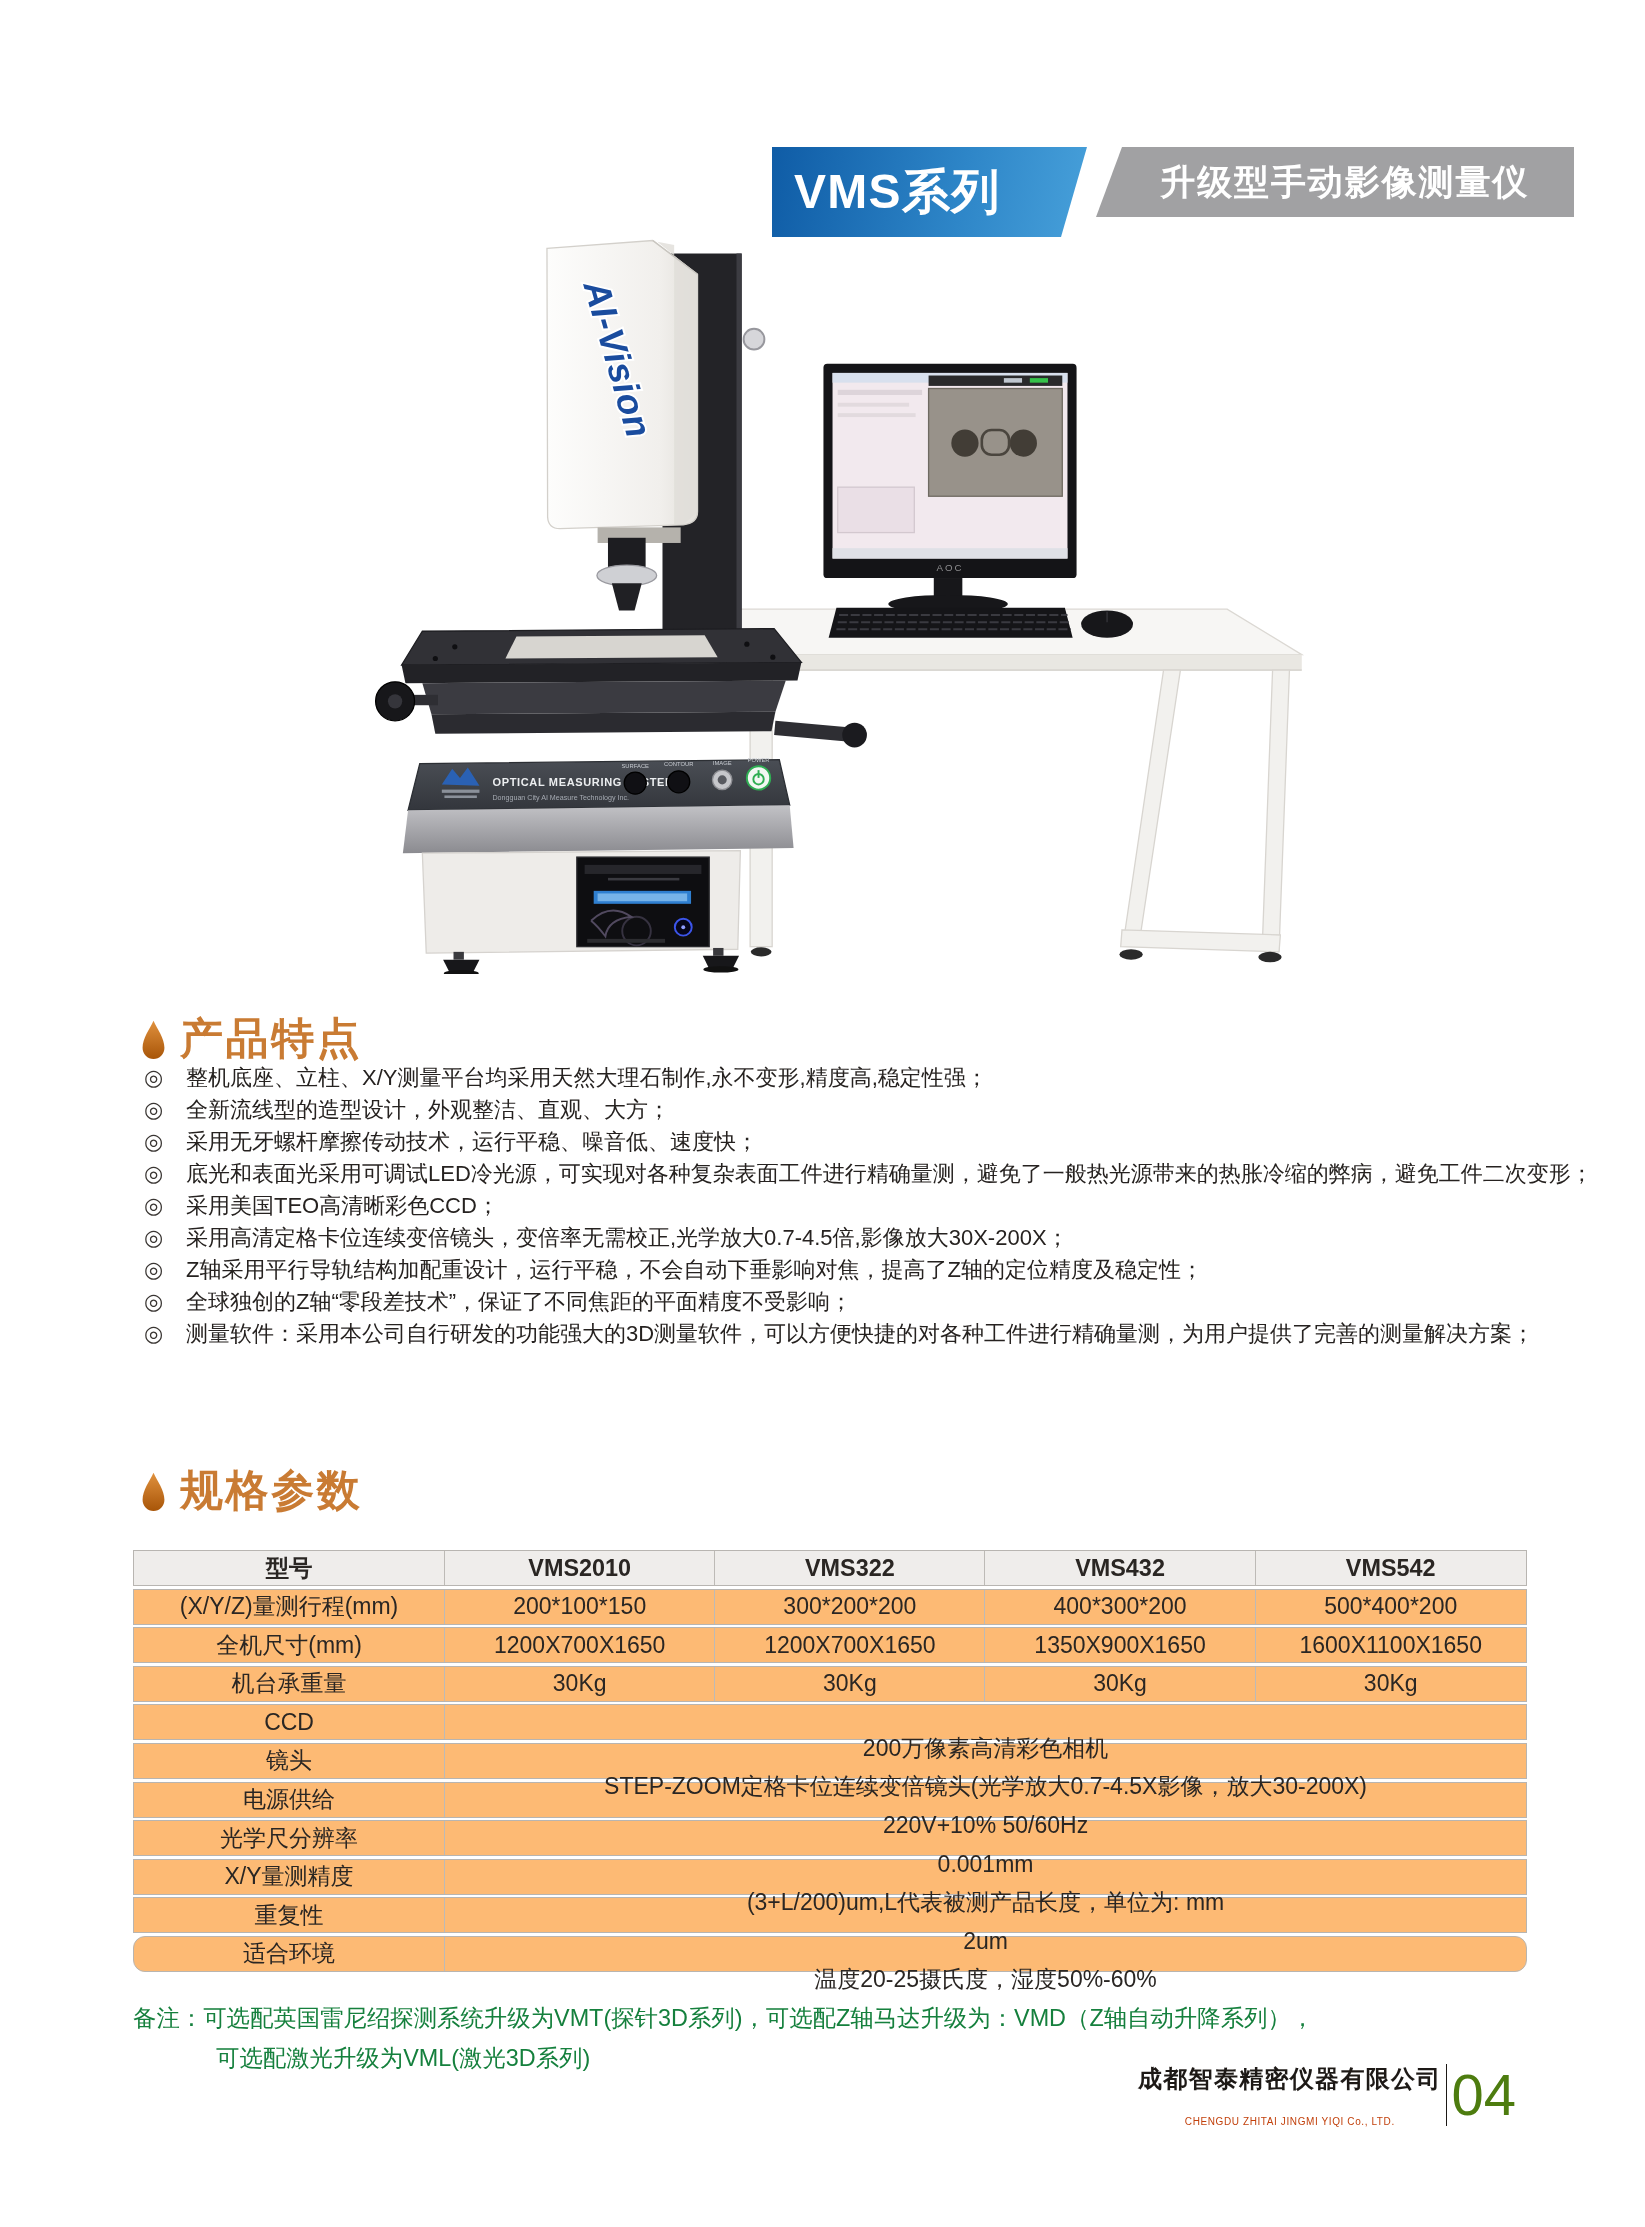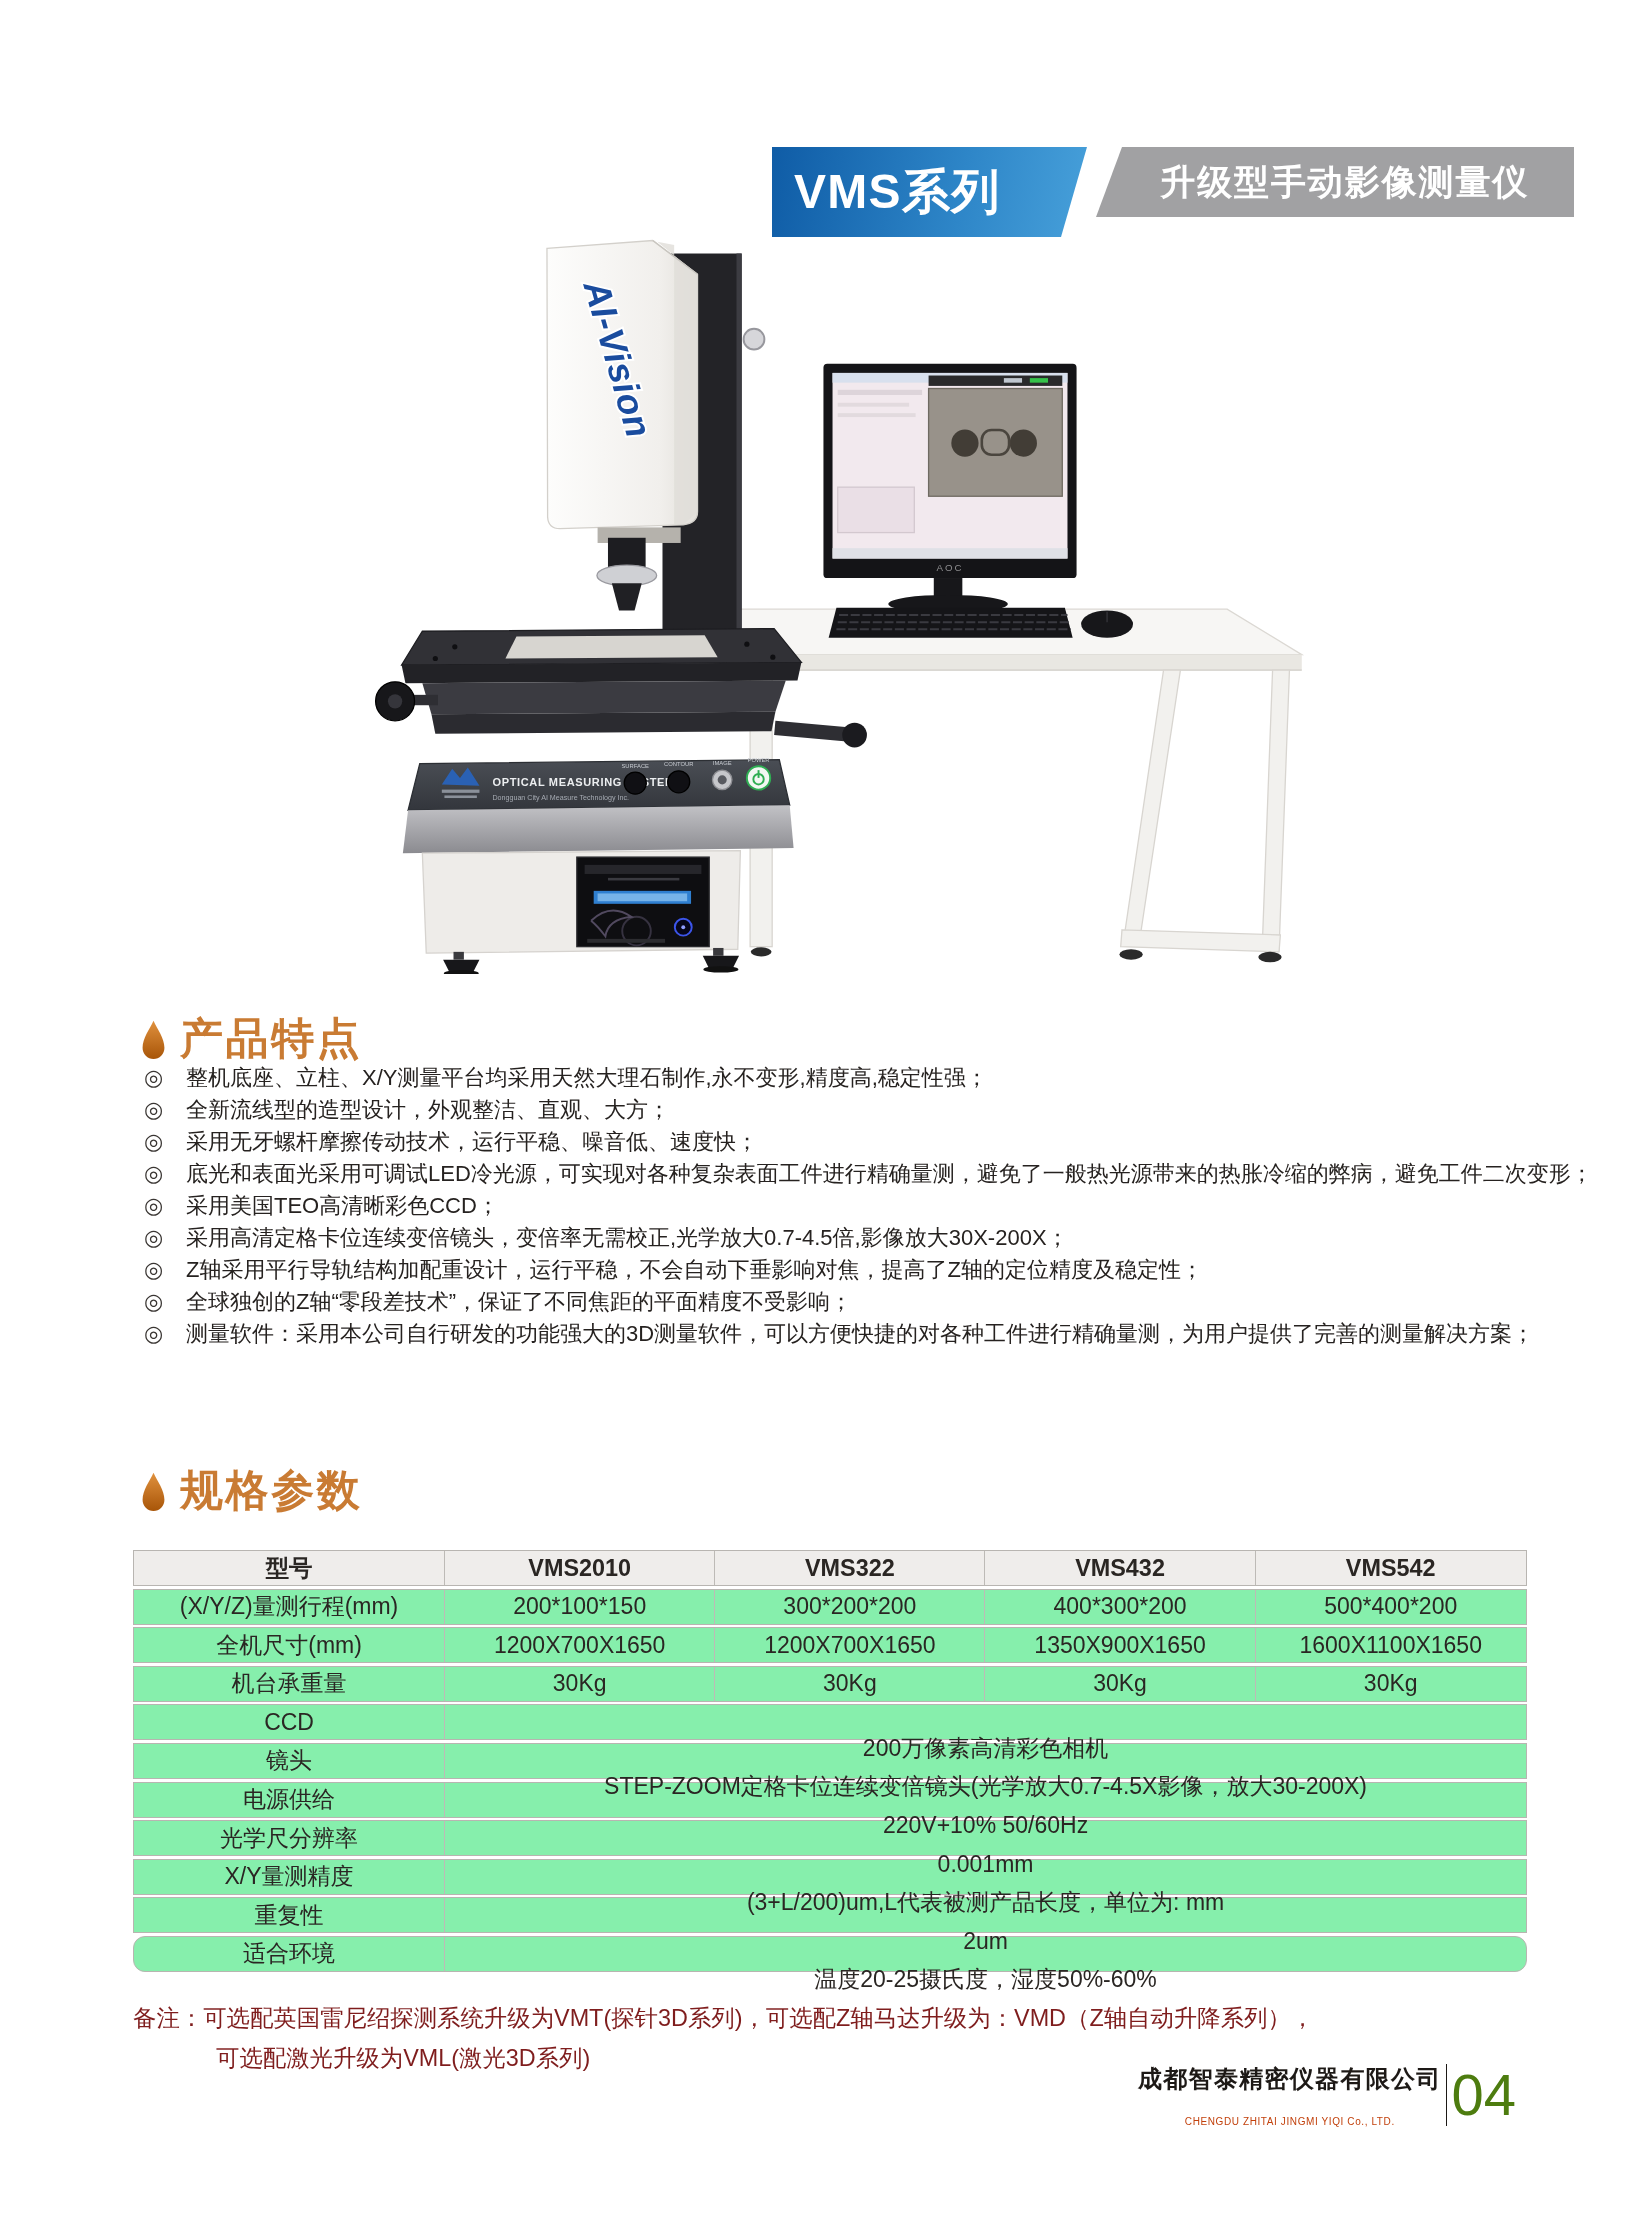--- a/index.html
+++ b/index.html
@@ -23,33 +23,33 @@
   .sec .ttl{font-size:43px;font-weight:bold;color:#c97b33;letter-spacing:2.6px;}
   .sec svg{display:block;}
 
   
   .features{position:absolute;left:144px;top:1062px;width:1454px;list-style:none;margin:0;padding:0;}
   .features li{display:flex;align-items:flex-start;font-size:22px;line-height:32px;color:#262220;}
   .features .blt{width:42px;flex:0 0 42px;font-size:22px;color:#3a3633;}
 
   
   .spec-table{position:absolute;left:133px;top:1550px;width:1394px;}
-  .spec-row{display:flex;background:#86efac;border:0.6px solid #b8b5b1;margin-bottom:2.6px;
+  .spec-row{display:flex;background:#fdba74;border:0.6px solid #b8b5b1;margin-bottom:2.6px;
             height:36px;align-items:stretch;box-sizing:border-box;}
   .spec-row:last-child{border-bottom-width:1.3px;border-radius:12px;}
   .cell{display:flex;align-items:center;justify-content:center;font-size:23px;color:#2a2623;
         border-right:0.6px solid #bdbab6;box-sizing:border-box;text-align:center;}
   .cell:last-child{border-right:none;}
   .c-label{width:22.35%;}
   .c-val{width:19.41%;}
   .c-span{flex:1;margin-top:43px;}
   .spec-head .cell{font-weight:bold;font-size:23.4px;background:#efedeb;}
 
   
-  .note{position:absolute;left:133px;top:1998px;font-size:23.4px;line-height:40px;color:#7f1d1d;width:1395px;}
+  .note{position:absolute;left:133px;top:1998px;font-size:23.4px;line-height:40px;color:#15803d;width:1395px;}
   .note .l2{padding-left:83px;}
 
   
   .footer{position:absolute;top:2063px;right:130px;display:flex;align-items:center;gap:4px;}
   .f-co{display:flex;flex-direction:column;align-items:center;}
   .f-cn{font-size:24px;font-weight:bold;color:#1d1916;letter-spacing:1.3px;}
   .f-en{font-size:10px;color:#c2410c;letter-spacing:0.6px;margin-top:21px;}
   .f-div{width:1.9px;height:62px;background:#1d1916;}
   .f-pg{font-size:58px;color:#4d7c0f;line-height:62px;}
 

